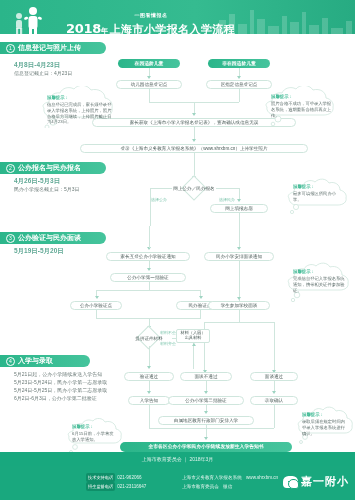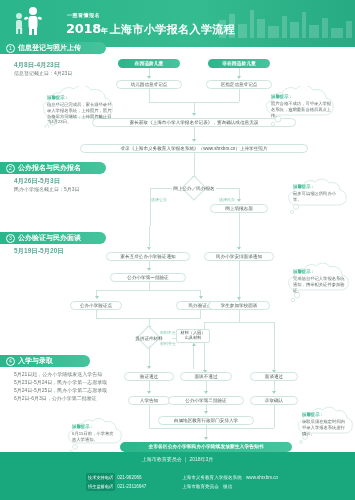--- a/index.html
+++ b/index.html
@@ -5,23 +5,24 @@
   html,body{margin:0;padding:0;}
   body{
     width:355px;height:500px;overflow:hidden;
     font-family:"Liberation Sans","DejaVu Sans",sans-serif;
     background:#ffffff;position:relative;
   }
   .page{position:relative;width:355px;height:500px;background:#fff;}
 
   
   .header{
-    position:absolute;left:0;top:0;width:355px;height:47px;
+    position:absolute;left:0;top:0;width:355px;height:34px;
     background:linear-gradient(90deg,#2bb58a 0%,#35bb90 55%,#27ab82 100%);
     overflow:hidden;
+    text-align:center;
   }
   .hdr-skyline{
     position:absolute;right:0;top:8px;width:140px;height:30px;opacity:.18;
   }
   .people{position:absolute;left:10px;top:5px;width:50px;height:30px;}
   .hdr-texts{position:absolute;left:66px;top:3px;color:#fff;}
   .hdr-small{font-size:5px;letter-spacing:.5px;line-height:6px;opacity:.95;
              padding-left:1px;font-weight:bold;}
   .hdr-row{display:flex;align-items:baseline;}
   .hdr-year{font-size:13px;font-weight:bold;letter-spacing:-.3px;
@@ -404,15 +405,24 @@
     <div class="fcol" style="left:182px;top:7px;">
       <div>
         <span>上海市义务教育入学报名系统</span>
         <span style="margin-left:3px;">www.shrxbm.cn</span>
       </div>
       <div>
         <span>上海市教育委员会</span>
         <span style="margin-left:3px;">微信</span>
       </div>
     </div>
+    <div class="wechat">
+      <span class="wicon">
+        <span class="dots">
+          <i style="left:2px;top:2px;"></i>
+            <i style="left:7px;top:2px;"></i>
+        </span>
+      </span>
+      <span class="wname">嘉一附小</span>
+    </div>
   </div>
 
 </div>
 
 </body></html>

